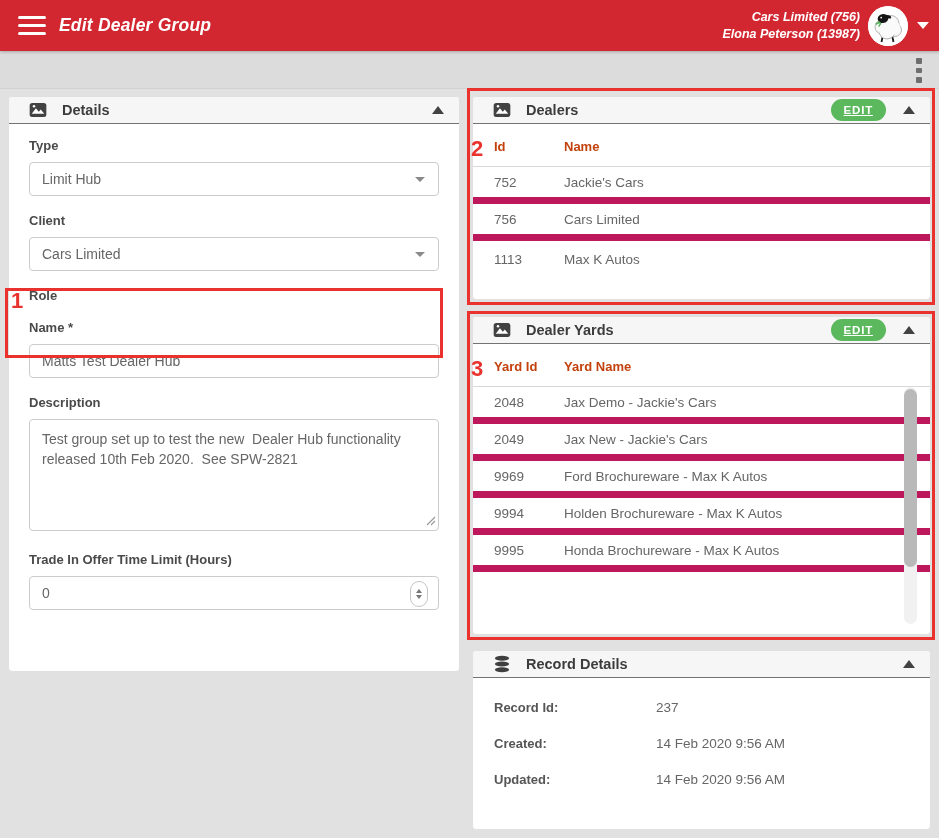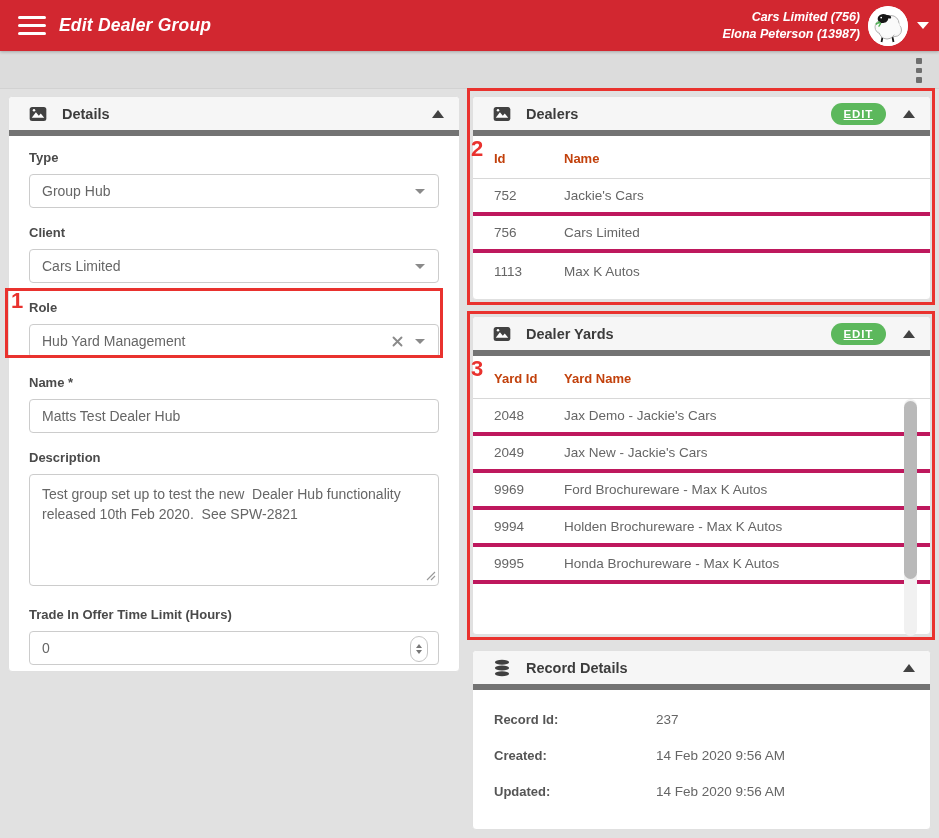--- a/index.html
+++ b/index.html
@@ -30,21 +30,21 @@
   .avatar{width:40px;height:40px;border-radius:50%;background:#fff;overflow:hidden;flex:0 0 auto;}
   .caret-down-white{width:0;height:0;border-left:6px solid transparent;border-right:6px solid transparent;border-top:7px solid #fff;margin-left:9px;cursor:pointer;}
 
   
   .toolbar{position:absolute;left:0;top:51px;width:939px;height:38px;background:var(--toolbar-bg);border-bottom:1px solid #d2d2d2;}
   .kebab{position:absolute;right:17px;top:7px;width:6px;cursor:pointer;}
   .kebab i{display:block;width:5.5px;height:5.5px;background:#6e6e6e;border-radius:1px;margin-bottom:4px;}
 
   
   .card{position:absolute;background:#fff;border:1px solid var(--card-border);border-radius:4px;}
-  .card-header{height:39px;background:var(--panel-header-bg);border-bottom:6px solid #737373;border-radius:4px 4px 0 0;display:flex;align-items:center;padding:0 15px 0 19px;}
+  .card-header{height:27px;background:var(--panel-header-bg);border-bottom:1px solid #737373;border-radius:4px 4px 0 0;display:flex;align-items:center;padding:0 15px 0 19px;}
   .card-title{font-size:14.5px;font-weight:bold;color:#3c3c3c;margin-left:14px;}
   .spacer{flex:1;}
   .collapse-arrow{width:0;height:0;border-left:6.5px solid transparent;border-right:6.5px solid transparent;border-bottom:8px solid #424242;cursor:pointer;}
   .edit-btn{background:var(--edit-green);color:#fff;font-weight:bold;font-size:11.5px;letter-spacing:.8px;border:none;border-radius:12px;padding:5px 13px;margin-right:17px;cursor:pointer;font-family:inherit;text-decoration:underline;}
 
   
   #details-card{left:8px;top:96px;width:452px;height:576px;}
   .form-body{padding:14px 20px 0 20px;}
   .form-group{margin-bottom:17px;}
   .form-label{display:block;font-size:13px;font-weight:bold;color:var(--label-color);margin-bottom:9px;}
@@ -61,21 +61,21 @@
   .chev.up{border-bottom:4px solid #777;}
   .chev.down{border-top:4px solid #777;}
 
   
   #dealers-card{left:472px;top:96px;width:459px;height:204px;}
   #yards-card{left:472px;top:316px;width:459px;height:319px;}
   #record-card{left:472px;top:650px;width:459px;height:180px;}
 
   .thead{display:flex;padding:15px 20px 12px 21px;border-bottom:1px solid #d8d8d8;}
   .thead span{font-size:13px;font-weight:bold;color:#c2410c;}
-  .trow{display:flex;align-items:center;height:37px;padding:0 20px 0 21px;border-bottom:4px solid #be185d;}
+  .trow{display:flex;align-items:center;height:37px;padding:0 20px 0 21px;border-bottom:7px solid #be185d;}
   .trow span{font-size:13.5px;color:var(--value-color);}
   .col-id{width:70px;flex:0 0 auto;}
   .col-name{flex:1;}
 
   .yard-list{position:relative;height:237px;overflow:hidden;}
   .scroll-track{position:absolute;right:13px;top:0;width:13px;height:237px;background:#f1f1f1;border-radius:7px;}
   .scroll-thumb{position:absolute;left:0;top:2px;width:13px;height:178px;background:#b9b9b9;border-radius:7px;cursor:grab;}
 
   .record-body{padding:11px 20px 0 21px;}
   .record-row{display:flex;align-items:center;height:36px;}
@@ -146,42 +146,33 @@
         <circle cx="7.2" cy="7.6" r="1.5" fill="#fff"></circle>
       </svg>
       <span class="card-title">Details</span>
       <span class="spacer"></span>
       <span class="collapse-arrow"></span>
     </div>
     <div class="form-body">
       <div class="form-group">
         <label class="form-label">Type</label>
         <div class="control">
-          <span class="select-text">Group Hub</span>
+          <span class="select-text">Limit Hub</span>
           <span class="select-caret"></span>
         </div>
       </div>
       <div class="form-group">
         <label class="form-label">Client</label>
         <div class="control">
           <span class="select-text">Cars Limited</span>
           <span class="select-caret"></span>
         </div>
       </div>
       <div class="form-group">
         <label class="form-label">Role</label>
-        <div class="control">
-          <span class="select-text">Hub Yard Management</span>
-          <span class="clear-x">
-            <svg width="11" height="11" viewBox="0 0 11 11">
-                <path d="M1.5,1.5 L9.5,9.5 M9.5,1.5 L1.5,9.5" stroke="#8a8a8a" stroke-width="1.9" stroke-linecap="round"></path>
-              </svg>
-          </span>
-          <span class="select-caret"></span>
-        </div>
       </div>
       <div class="form-group">
         <label class="form-label">Name *</label>
         <div class="control">
           <input type="text" value="Matts Test Dealer Hub" style="">
         </div>
       </div>
       <div class="form-group">
         <label class="form-label">Description</label>
         <div class="textarea-wrap">

